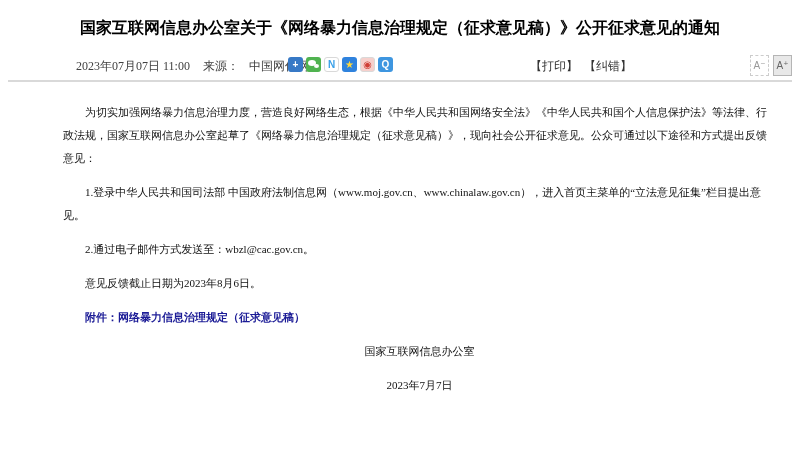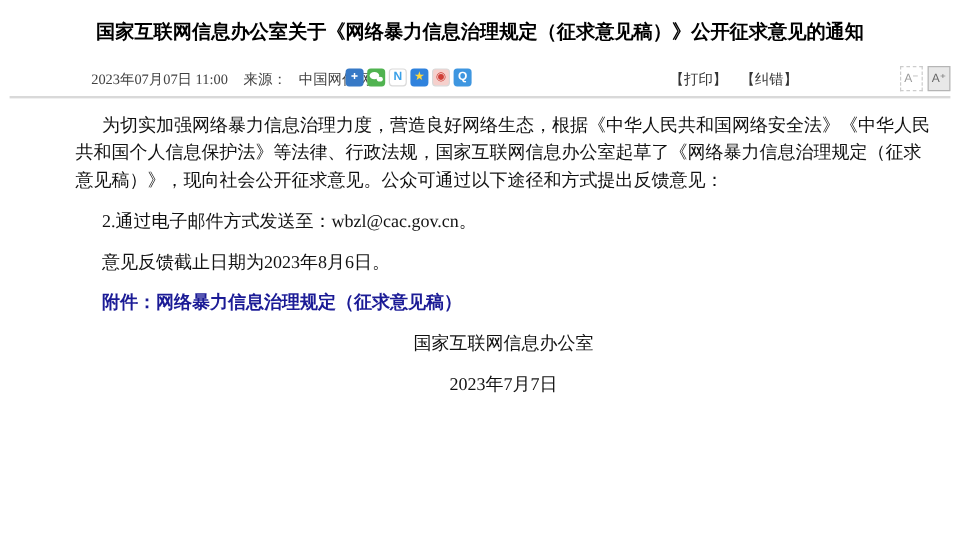--- a/index.html
+++ b/index.html
@@ -29,37 +29,37 @@
     display:inline-block;box-sizing:border-box;
     width:15px;height:15px;border-radius:3px;
     font-family:"Liberation Sans","DejaVu Sans",sans-serif;
     font-size:10px;font-weight:700;line-height:15px;text-align:center;
     cursor:pointer;user-select:none;
   }
   .si.light{border:1px solid #d9d9d9;line-height:13px;}
   .si.wechat{position:relative;}
   .si.wechat::before{content:"";position:absolute;left:2px;top:3px;width:8px;height:6px;background:#fff;border-radius:50%;}
   .si.wechat::after{content:"";position:absolute;right:2px;top:7px;width:5px;height:4px;background:#fff;border-radius:50%;}
-  .print-group{left:530px;display:flex;gap:11px;margin-left:28px;}
+  .print-group{left:530px;display:flex;gap:6px;}
   .print-group a{color:#333;text-decoration:none;cursor:pointer;}
   .font-btns{right:8px;display:flex;gap:4px;top:1px !important;}
   .fb{
     box-sizing:border-box;width:19px;height:21px;padding:0;
     font-family:"Liberation Sans","DejaVu Sans",sans-serif;
     font-size:10px;cursor:pointer;
   }
   .fb.minus{border:1px dashed #cccccc;background:#ffffff;color:#999;}
   .fb.plus{border:1px solid #b5b5b5;background:#e8e8e8;color:#666;}
   
   .divider{height:2px;background:#d9d9d9;margin:2px 8px 0 8px;}
   
   .article{
     margin:0 24px 0 63px;
-    padding-top:12px;
-    font-size:15px;line-height:23px;color:#111;
+    padding-top:19px;
+    font-size:11px;line-height:23px;color:#111;
   }
   .article p{margin:0 0 11px 0;text-indent:22px;}
   .attachment,.attachment a{font-weight:700;text-decoration:none;cursor:pointer;font-family:Liberation Serif, serif;}
   .right{text-align:center;text-indent:0 !important;}
 </style>
 </head>
 <body>
 
 <div class="page">
 
@@ -90,20 +90,21 @@
     <span class="m font-btns">
       <button class="fb minus">A⁻</button>
       <button class="fb plus">A⁺</button>
     </span>
   </div>
 
   <div class="divider"></div>
 
   <div class="article">
     <p>为切实加强网络暴力信息治理力度，营造良好网络生态，根据《中华人民共和国网络安全法》《中华人民共和国个人信息保护法》等法律、行政法规，国家互联网信息办公室起草了《网络暴力信息治理规定（征求意见稿）》，现向社会公开征求意见。公众可通过以下途径和方式提出反馈意见：</p>
+    <p>1.登录中华人民共和国司法部 中国政府法制信息网（www.moj.gov.cn、www.chinalaw.gov.cn），进入首页主菜单的“立法意见征集”栏目提出意见。</p>
     <p>2.通过电子邮件方式发送至：wbzl@cac.gov.cn。</p>
     <p>意见反馈截止日期为2023年8月6日。</p>
 
     <p class="attachment">
       <span style="color: rgb(27, 27, 150);">附件：</span><a style="color: rgb(27, 27, 150);">网络暴力信息治理规定（征求意见稿）</a>
     </p>
 
     <p class="right">国家互联网信息办公室</p>
     <p class="right">2023年7月7日</p>
   </div>

